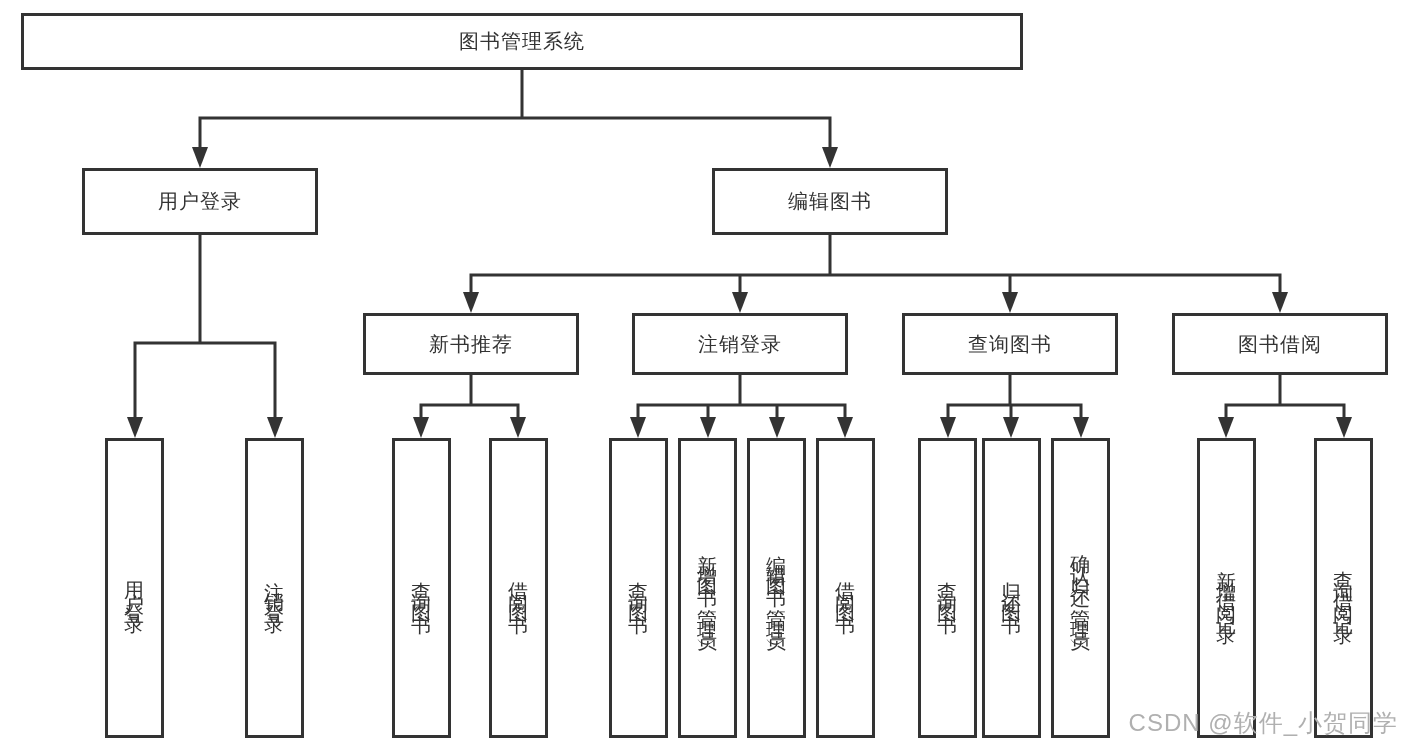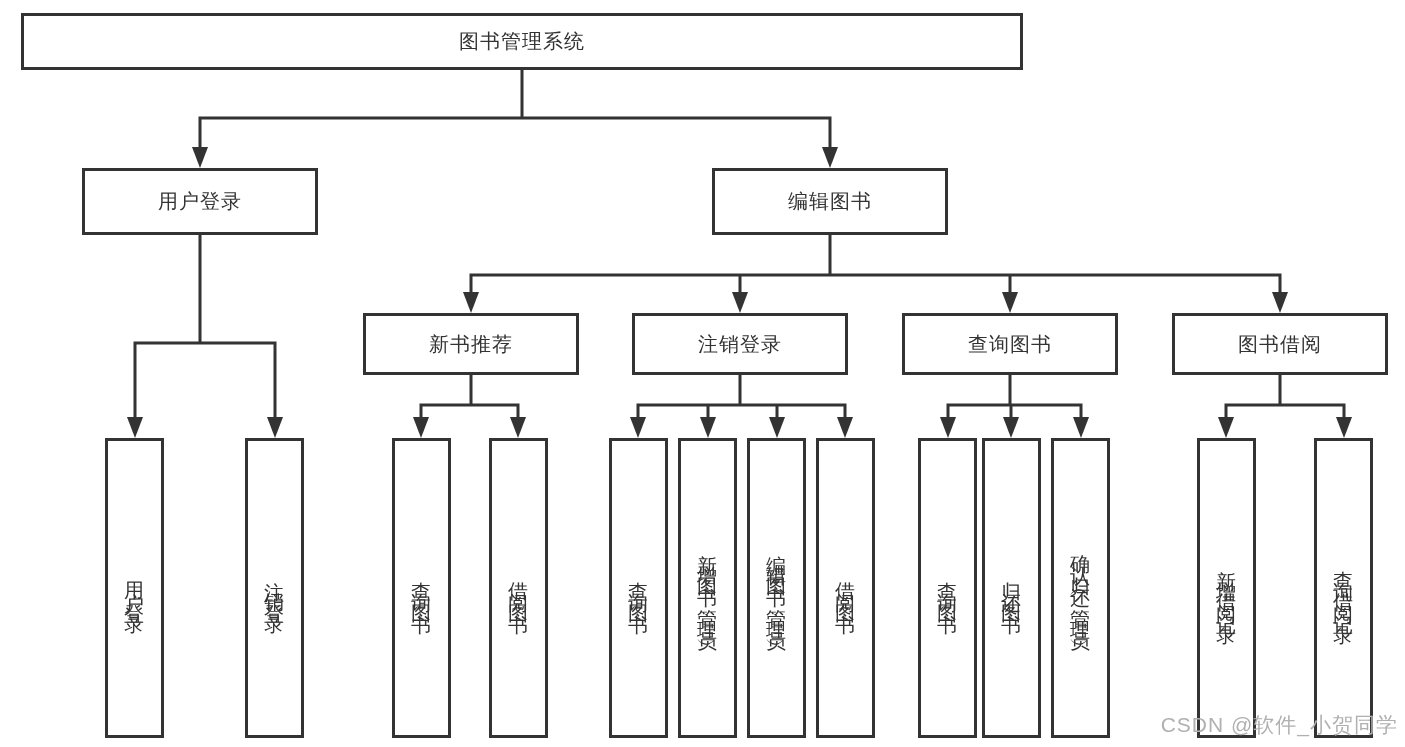--- a/index.html
+++ b/index.html
@@ -47,21 +47,21 @@
     color:var(--text);
     font-size:20px;
     line-height:1;
     letter-spacing:11px;
     white-space:nowrap;
   }
   .watermark{
     position:absolute;
     right:7px;bottom:8px;
     color:var(--wm);
-    font-size:21px;
+    font-size:24px;
     letter-spacing:1px;
     z-index:5;
     white-space:nowrap;
   }
 </style>
 </head>
 <body>
 
 <div id="canvas">
 

